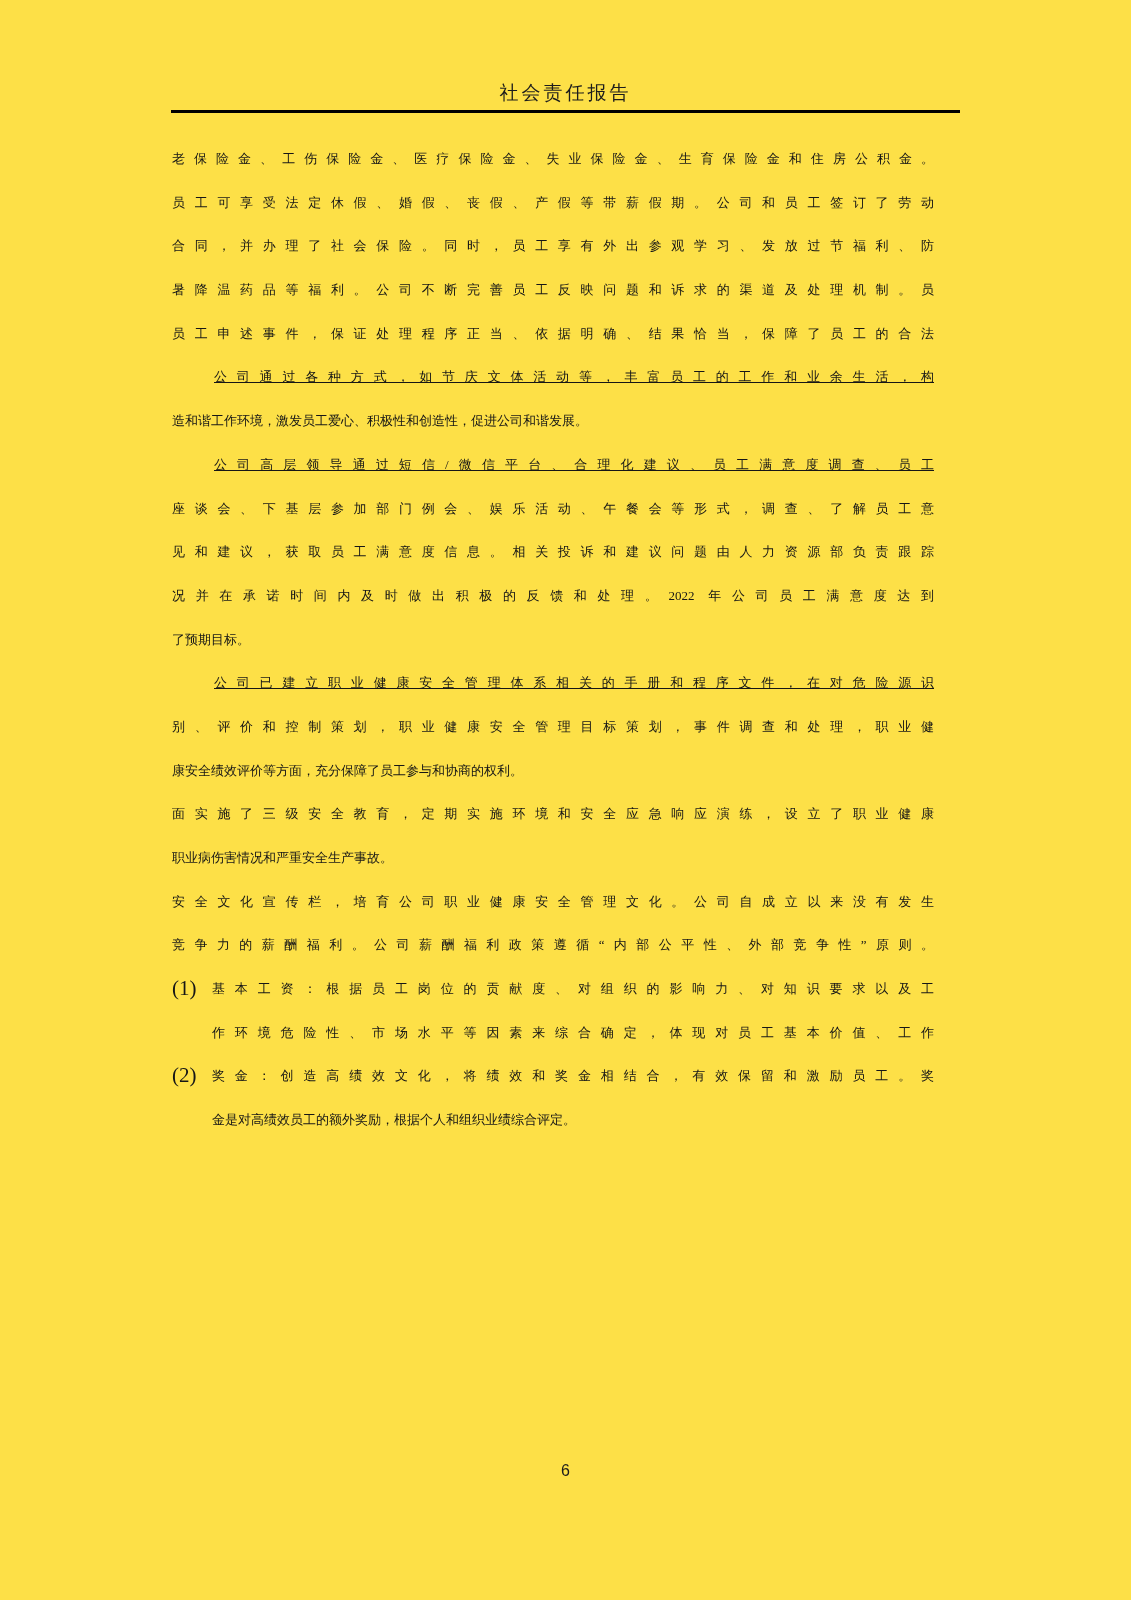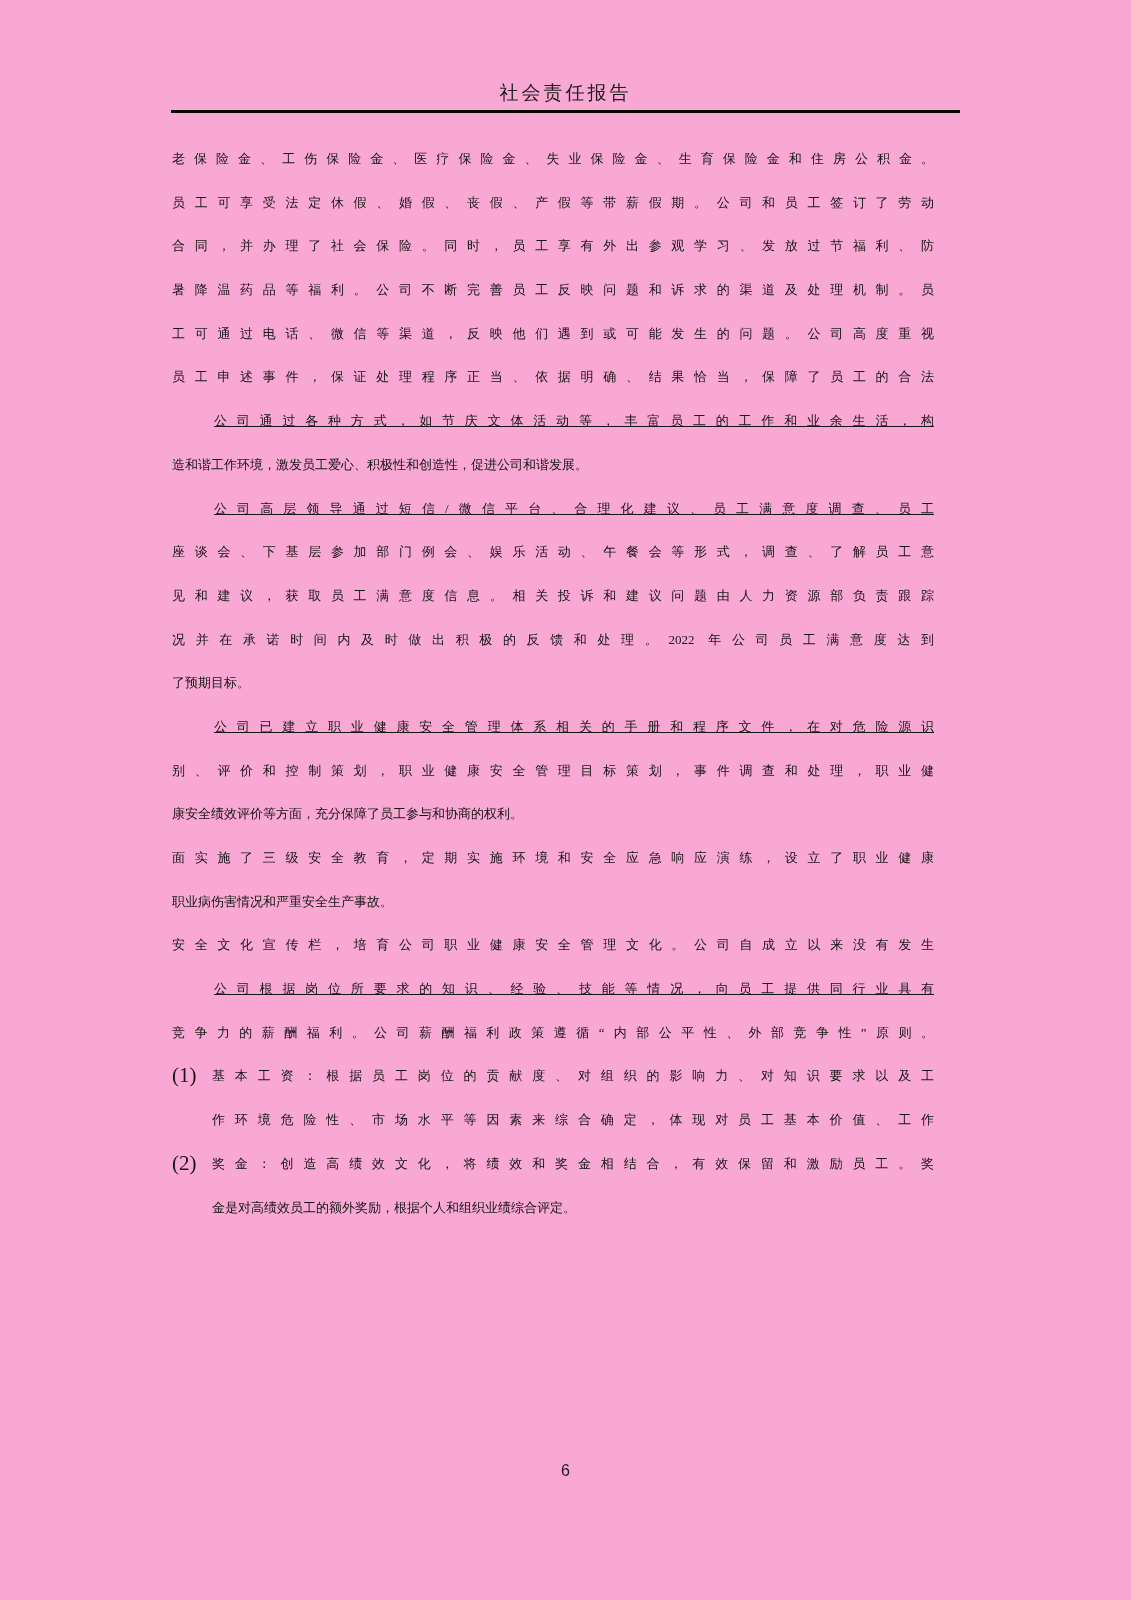--- a/index.html
+++ b/index.html
@@ -5,21 +5,21 @@
   html, body {
     margin: 0;
     padding: 0;
     background: #e9e9e9;
   }
   .page {
     position: relative;
     width: 1131px;
     height: 1600px;
     margin: 0 auto;
-    background: #f9a8d4;
+    background: #fde047;
     font-family: "Liberation Serif", serif;
     color: #161616;
     overflow: hidden;
   }
   .running-head {
     position: absolute;
     top: 80px;
     left: 0;
     width: 1131px;
     text-align: center;
@@ -82,21 +82,20 @@
 
 <div class="page">
   <div class="running-head">社会责任报告</div>
   <div class="header-rule"></div>
   <div class="content">
       <div class="block">
         <div class="line j">老保险金、工伤保险金、医疗保险金、失业保险金、生育保险金和住房公积金。</div>
         <div class="line j">员工可享受法定休假、婚假、丧假、产假等带薪假期。公司和员工签订了劳动</div>
         <div class="line j">合同，并办理了社会保险。同时，员工享有外出参观学习、发放过节福利、防</div>
         <div class="line j">暑降温药品等福利。公司不断完善员工反映问题和诉求的渠道及处理机制。员</div>
-        <div class="line j">工可通过电话、微信等渠道，反映他们遇到或可能发生的问题。公司高度重视</div>
         <div class="line j">员工申述事件，保证处理程序正当、依据明确、结果恰当，保障了员工的合法</div>
       </div>
       <div class="block">
         <div class="line j ind">公司通过各种方式，如节庆文体活动等，丰富员工的工作和业余生活，构</div>
         <div class="line">造和谐工作环境，激发员工爱心、积极性和创造性，促进公司和谐发展。</div>
       </div>
       <div class="block">
         <div class="line j ind">公司高层领导通过短信/微信平台、合理化建议、员工满意度调查、员工</div>
         <div class="line j">座谈会、下基层参加部门例会、娱乐活动、午餐会等形式，调查、了解员工意</div>
         <div class="line j">见和建议，获取员工满意度信息。相关投诉和建议问题由人力资源部负责跟踪</div>
@@ -107,21 +106,20 @@
         <div class="line j ind">公司已建立职业健康安全管理体系相关的手册和程序文件，在对危险源识</div>
         <div class="line j">别、评价和控制策划，职业健康安全管理目标策划，事件调查和处理，职业健</div>
         <div class="line">康安全绩效评价等方面，充分保障了员工参与和协商的权利。</div>
       </div>
       <div class="block">
         <div class="line j">面实施了三级安全教育，定期实施环境和安全应急响应演练，设立了职业健康</div>
         <div class="line">职业病伤害情况和严重安全生产事故。</div>
         <div class="line j">安全文化宣传栏，培育公司职业健康安全管理文化。公司自成立以来没有发生</div>
       </div>
       <div class="block">
-        <div class="line j ind">公司根据岗位所要求的知识、经验、技能等情况，向员工提供同行业具有</div>
         <div class="line j">竞争力的薪酬福利。公司薪酬福利政策遵循“内部公平性、外部竞争性”原则。</div>
       </div>
       <div class="block li">
         <span class="li-marker">(1)</span>
         <div class="line j">基本工资：根据员工岗位的贡献度、对组织的影响力、对知识要求以及工</div>
         <div class="line j">作环境危险性、市场水平等因素来综合确定，体现对员工基本价值、工作</div>
       </div>
       <div class="block li">
         <span class="li-marker">(2)</span>
         <div class="line j">奖金：创造高绩效文化，将绩效和奖金相结合，有效保留和激励员工。奖</div>

